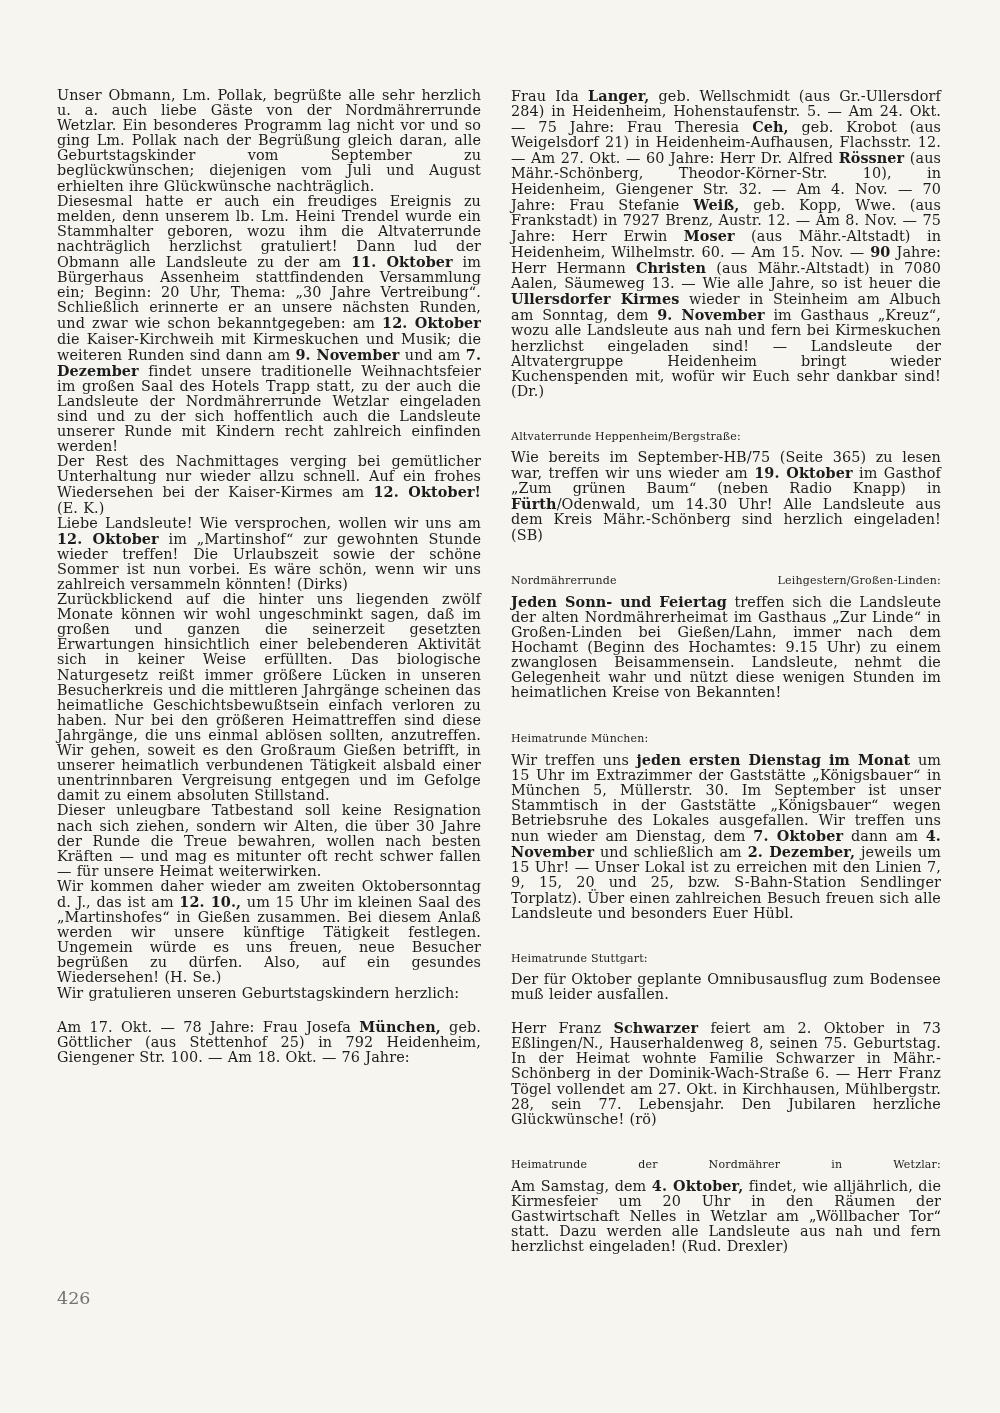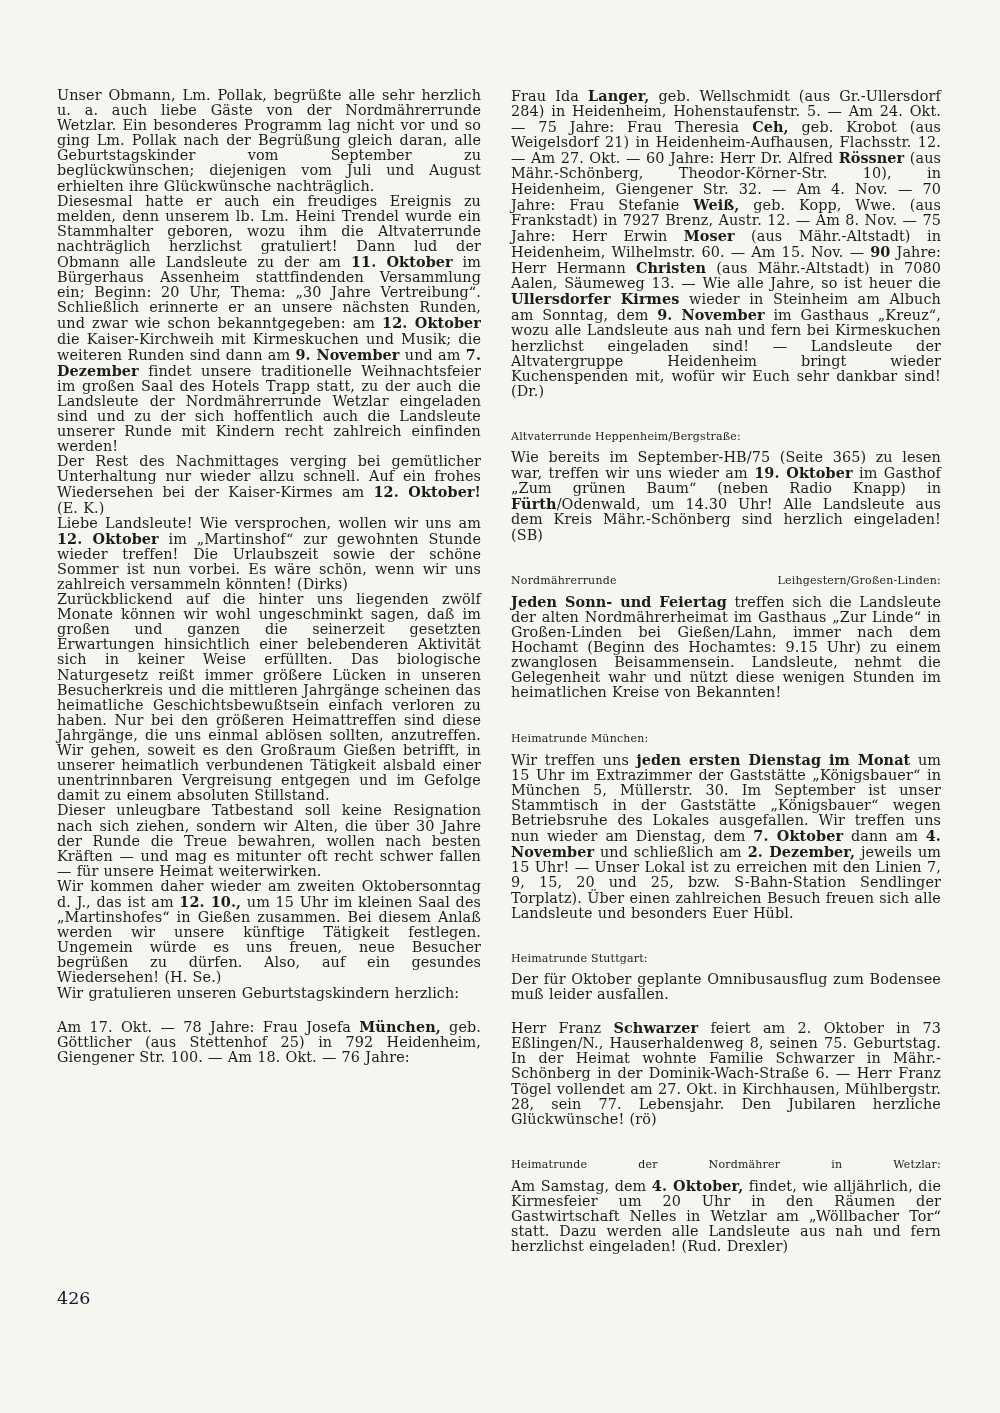--- a/index.html
+++ b/index.html
@@ -47,21 +47,21 @@
     text-align: justify;
     text-align-last: justify;
   }
   strong { font-weight: bold; }
   .page-number {
     position: absolute;
     left: 57px;
     top: 1288px;
     font-size: 17.5px;
     font-weight: normal;
-    color: #0f172a;
+    color: #737373;
   }
 </style>
 </head>
 <body>
 
 <div class="page">
   <div class="columns">
 
     <div class="col left">
       <p class="para">Unser Obmann, Lm. Pollak, begrüßte alle sehr herzlich u. a. auch liebe Gäste von der Nordmährerrunde Wetzlar. Ein besonderes Programm lag nicht vor und so ging Lm. Pollak nach der Begrüßung gleich daran, alle Geburtstagskinder vom September zu beglückwünschen; diejenigen vom Juli und August erhielten ihre Glückwünsche nachträglich.</p>

